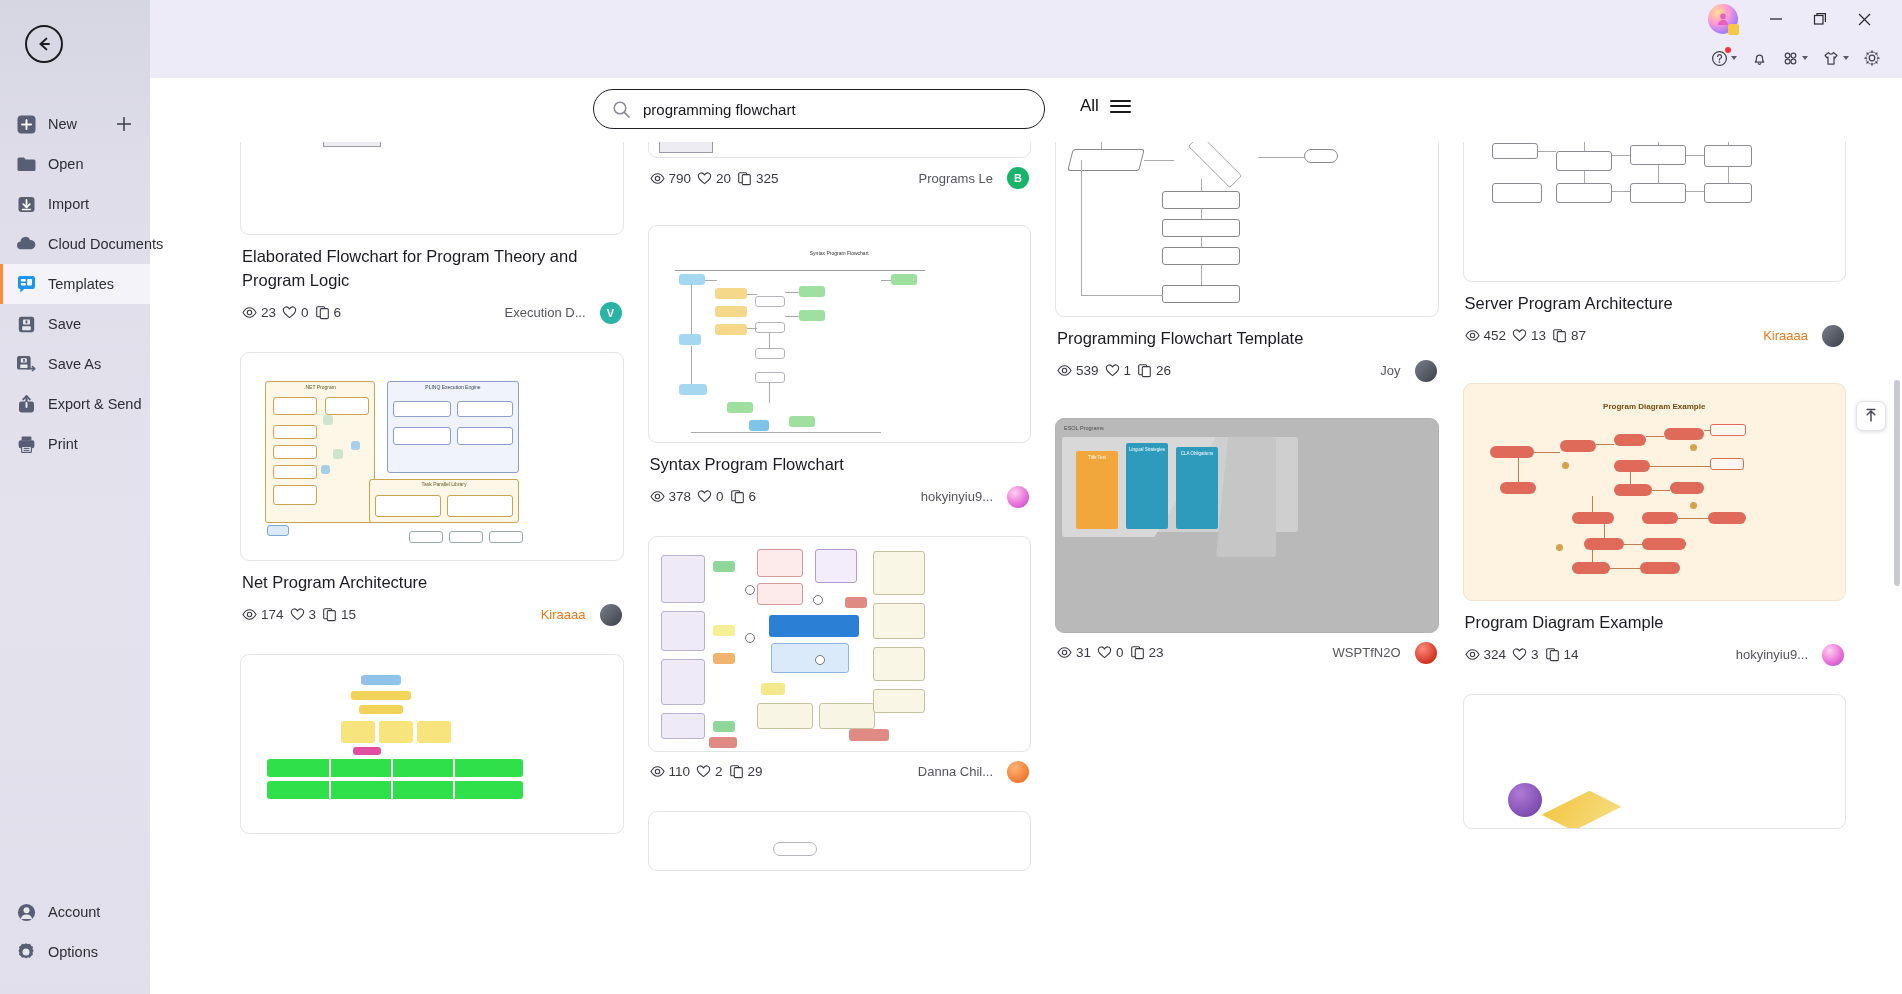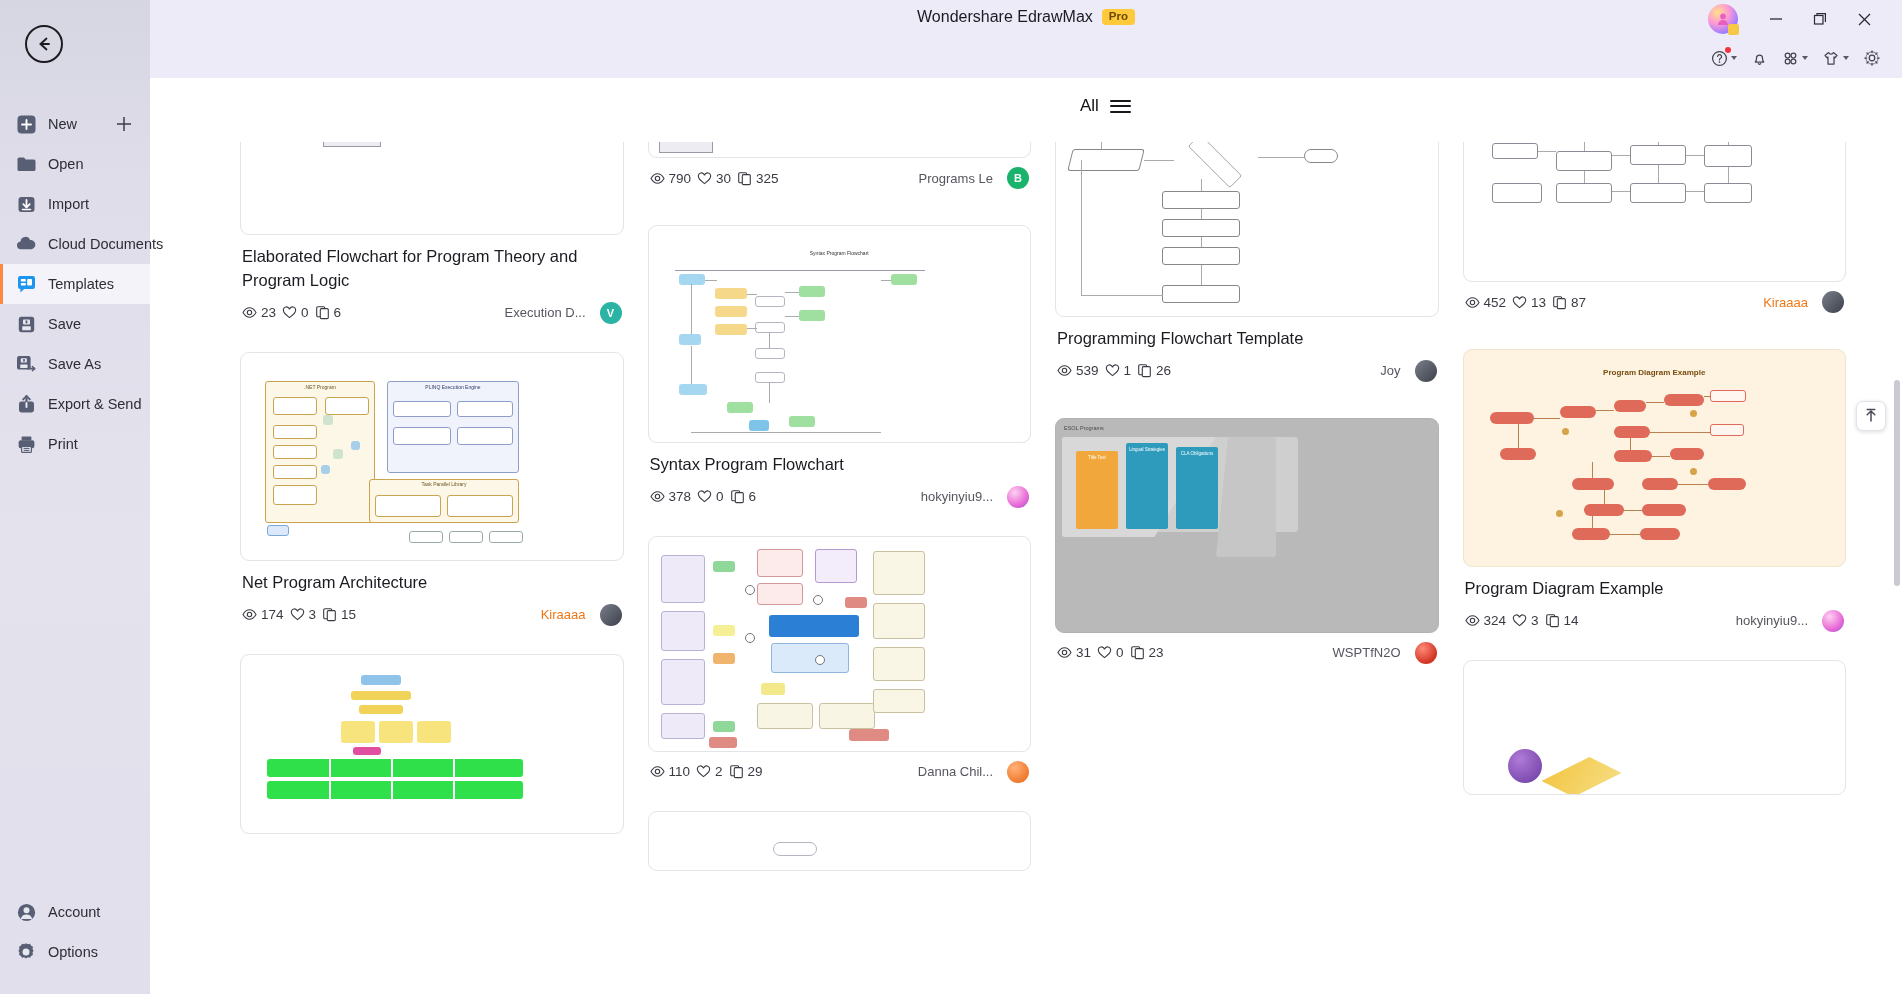--- a/index.html
+++ b/index.html
@@ -340,24 +340,20 @@
           </svg>
         </span>
         <span class="nav-label">Options</span>
       </div>
     </div>
   </div>
 
   <div class="main">
 
     <div class="titlebar">
-      <div class="app-title">
-        <span>Wondershare EdrawMax</span>
-        <span class="pro-badge">Pro</span>
-      </div>
 
       <div class="win-ctrls">
         <div class="avatar-top">
           <svg class="person" viewBox="0 0 16 16">
             <circle cx="8" cy="5.4" r="2.8" fill="#e95fc0"></circle>
             <path d="M2.9 14 a5.1 5.1 0 0 1 10.2 0 Z" fill="#e95fc0"></path>
           </svg>
         </div>
         <div class="win-btn">
           <svg width="14" height="14" viewBox="0 0 14 14">
@@ -416,20 +412,29 @@
                      M3.9 3.9 l1.3 1.3 M12.8 12.8 l1.3 1.3 M14.1 3.9 l-1.3 1.3 M5.2 12.8 l-1.3 1.3" stroke="#44444f" stroke-width="1.25" stroke-linecap="round"></path>
             <circle cx="9" cy="9" r="6.1" fill="none" stroke="#44444f" stroke-width="1.1" opacity="0.55"></circle>
           </svg>
         </div>
       </div>
     </div>
 
     <div class="grid-wrap">
 
       <div class="searchrow">
+        <div class="searchbox">
+          <span class="search-ico">
+            <svg width="19" height="19" viewBox="0 0 19 19">
+              <circle cx="8" cy="8" r="5.8" fill="none" stroke="#8a8a95" stroke-width="1.5"></circle>
+              <line x1="12.3" y1="12.3" x2="17" y2="17" stroke="#8a8a95" stroke-width="1.7" stroke-linecap="round"></line>
+            </svg>
+          </span>
+          <input type="text" value="programming flowchart" placeholder="Search templates" style="">
+        </div>
         <div class="all-filter">
           <span class="all-text">All</span>
           <span class="burger">
             <span></span>
               <span></span>
               <span></span>
           </span>
         </div>
       </div>
 
@@ -579,21 +584,21 @@
                     <path d="M1 7.5 C3 4 6 2.8 7.5 2.8 S12 4 14 7.5 C12 11 9 12.2 7.5 12.2 S3 11 1 7.5 Z" fill="none" stroke="#3a3a44" stroke-width="1.1"></path>
                     <circle cx="7.5" cy="7.5" r="2.2" fill="none" stroke="#3a3a44" stroke-width="1.1"></circle>
                   </svg>
                   <span>790</span>
                 </span>
                 <span class="stat">
                   <svg width="15" height="15" viewBox="0 0 15 15">
                     <path d="M7.5 12.6 C3.2 9.6 1.4 7.6 1.4 5.6 A3 3 0 0 1 7.5 4.4 A3 3 0 0 1 13.6 5.6
                              C13.6 7.6 11.8 9.6 7.5 12.6 Z" fill="none" stroke="#3a3a44" stroke-width="1.1"></path>
                   </svg>
-                  <span>30</span>
+                  <span>20</span>
                 </span>
                 <span class="stat">
                   <svg width="15" height="15" viewBox="0 0 15 15">
                     <rect x="1.7" y="1.7" width="8" height="10" rx="1.2" fill="none" stroke="#3a3a44" stroke-width="1.1"></rect>
                     <rect x="5.3" y="3.6" width="8" height="10" rx="1.2" fill="#fff" stroke="#3a3a44" stroke-width="1.1"></rect>
                   </svg>
                   <span>325</span>
                 </span>
                 <span class="spacer"></span>
                 <span class="author">Programs Le</span>
@@ -860,20 +865,21 @@
                   <div class="vl" style="left:120px;top:106px;height:12px;"></div>
                   <div class="vl" style="left:120px;top:138px;height:12px;"></div>
 
                   <div class="vl" style="left:194px;top:82px;height:30px;"></div>
                   <div class="vl" style="left:194px;top:132px;height:18px;"></div>
 
                   <div class="vl" style="left:264px;top:84px;height:28px;"></div>
                   <div class="vl" style="left:264px;top:134px;height:16px;"></div>
                 </div>
               </div>
+              <div class="card-title">Server Program Architecture</div>
               <div class="stats">
                 <span class="stat">
                   <svg width="15" height="15" viewBox="0 0 15 15">
                     <path d="M1 7.5 C3 4 6 2.8 7.5 2.8 S12 4 14 7.5 C12 11 9 12.2 7.5 12.2 S3 11 1 7.5 Z" fill="none" stroke="#3a3a44" stroke-width="1.1"></path>
                     <circle cx="7.5" cy="7.5" r="2.2" fill="none" stroke="#3a3a44" stroke-width="1.1"></circle>
                   </svg>
                   <span>452</span>
                 </span>
                 <span class="stat">
                   <svg width="15" height="15" viewBox="0 0 15 15">

